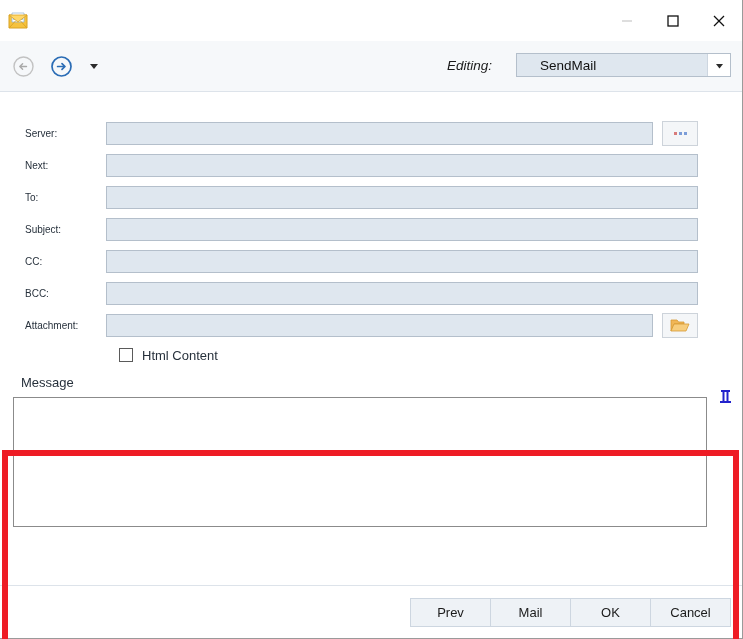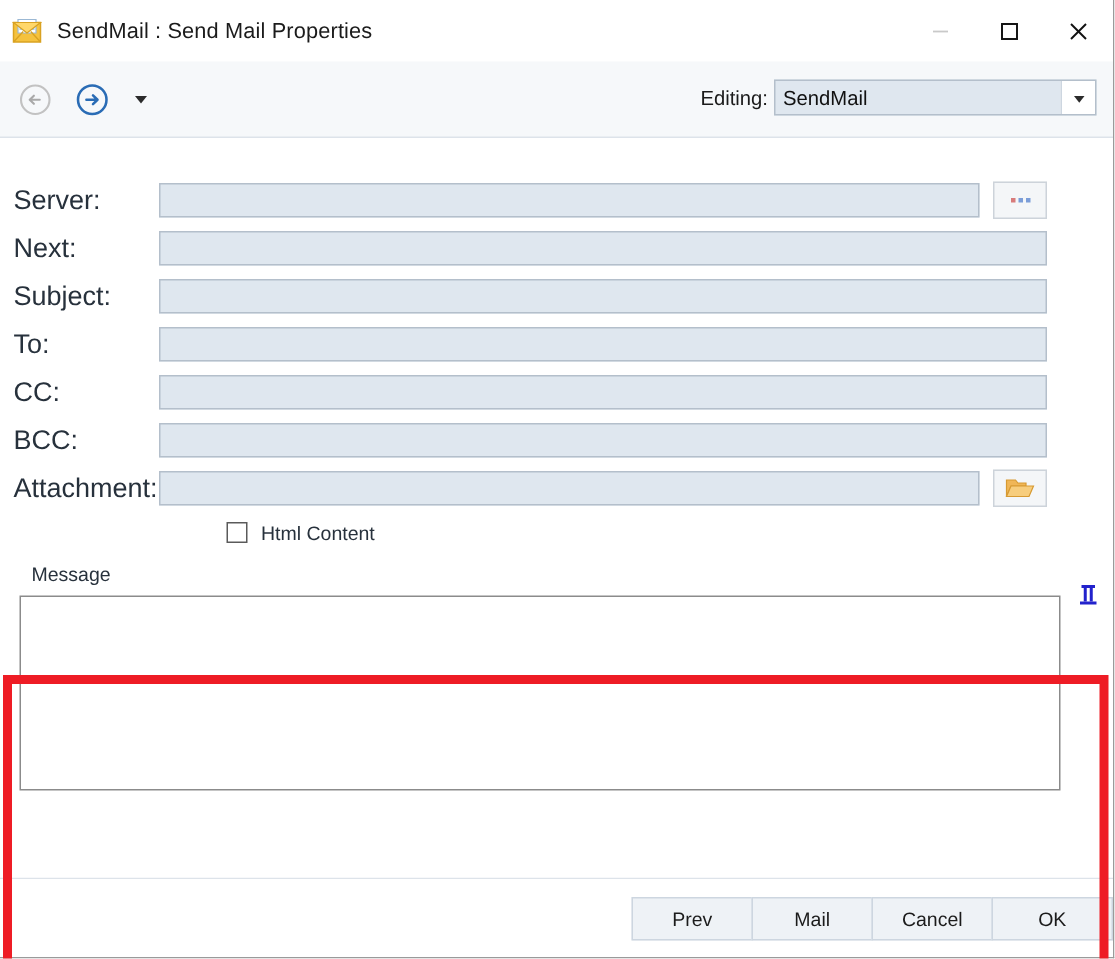--- a/index.html
+++ b/index.html
@@ -99,34 +99,35 @@
   .editing-wrap {
     position: absolute;
     right: 11px;
     top: 12px;
     display: flex;
     align-items: center;
   }
   .editing-label {
     font-size: 13.5px;
     color: #1b1b1b;
-    margin-right: 4px;
+    margin-right: 24px;
+    font-style: italic;
   }
   .combo {
     width: 215px;
     height: 24px;
     background: #dfe7ef;
     border: 1px solid #b4bfcb;
     box-sizing: border-box;
     display: flex;
     align-items: center;
     position: relative;
   }
   .combo-value {
-    padding-left: 5px;
+    padding-left: 23px;
     font-size: 13.5px;
     color: #111;
   }
   .combo-arrow {
     position: absolute;
     right: 0; top: 0;
     width: 22px; height: 22px;
     background: #ffffff;
     border-left: 1px solid #cdd6e0;
     display: flex;
@@ -148,23 +149,23 @@
     width: 743px;
   }
   .row {
     height: 32px;
     display: flex;
     align-items: center;
     position: relative;
   }
   .row-label {
     width: 106px;
-    padding-left: 9px;
-    box-sizing: border-box;
-    font-size: 18px;
+    padding-left: 25px;
+    box-sizing: border-box;
+    font-size: 10px;
     color: #27313c;
     white-space: nowrap;
   }
   .field {
     height: 23px;
     background: #dfe7ef;
     border: 1px solid #b4bfcb;
     box-sizing: border-box;
   }
   .field.wide { width: 592px; }
@@ -196,21 +197,20 @@
     position: absolute;
     left: 0;
     top: 252px;
     width: 743px;
   }
   .checkbox-row {
     display: flex;
     align-items: center;
     padding-left: 119px;
     height: 22px;
-    margin-left: 32px;
   }
   .checkbox {
     width: 14px;
     height: 14px;
     border: 1px solid #5a5a5a;
     background: #ffffff;
     box-sizing: border-box;
     margin-right: 9px;
   }
   .checkbox-label {
@@ -264,20 +264,21 @@
     height: 1px;
     background: #dde3ea;
   }
   .footer {
     height: 52px;
     min-height: 52px;
     background: #ffffff;
     display: flex;
     align-items: center;
     justify-content: flex-end;
+    padding-right: 11px;
     box-sizing: border-box;
   }
   .footer-btns {
     display: flex;
   }
   .footer-btn {
     width: 81px;
     height: 29px;
     background: #eef2f6;
     border: 1px solid #cdd6e0;
@@ -299,21 +300,20 @@
   <div class="titlebar">
     <div class="title-icon">
       <svg width="22" height="22" viewBox="0 0 22 22">
         <path d="M2,5 L20,5 L20,18 L2,18 Z" fill="#f5c23e" stroke="#d9a222" stroke-width="1"></path>
         <path d="M5,3 L17,3 L17,12 L5,12 Z" fill="#ffffff" stroke="#9bb8d4" stroke-width="0.8"></path>
         <path d="M6,5 L16,5 L16,10 L6,10 Z" fill="#a8cde8"></path>
         <path d="M2,5 L11,12 L20,5 Z" fill="#ffd76a" stroke="#d9a222" stroke-width="0.8"></path>
         <path d="M2,18 L8.5,11 M20,18 L13.5,11" stroke="#d9a222" stroke-width="0.9" fill="none"></path>
       </svg>
     </div>
-    <div class="title-text">SendMail : Send Mail Properties</div>
 
     <div class="win-controls">
       <div class="win-btn">
         <svg width="14" height="14" viewBox="0 0 14 14">
           <line x1="2" y1="7" x2="12" y2="7" stroke="#c9c9c9" stroke-width="1.2"></line>
         </svg>
       </div>
       <div class="win-btn">
         <svg width="14" height="14" viewBox="0 0 14 14">
           <rect x="2" y="2" width="10" height="10" fill="none" stroke="#111111" stroke-width="1.3"></rect>
@@ -375,26 +375,26 @@
           </span>
         </div>
       </div>
 
       <div class="row">
         <div class="row-label">Next:</div>
         <div class="field wide"></div>
       </div>
 
       <div class="row">
+        <div class="row-label">To:</div>
+        <div class="field wide"></div>
+      </div>
+
+      <div class="row">
         <div class="row-label">Subject:</div>
-        <div class="field wide"></div>
-      </div>
-
-      <div class="row">
-        <div class="row-label">To:</div>
         <div class="field wide"></div>
       </div>
 
       <div class="row">
         <div class="row-label">CC:</div>
         <div class="field wide"></div>
       </div>
 
       <div class="row">
         <div class="row-label">BCC:</div>
@@ -435,18 +435,18 @@
 
     <div class="annotation-box"></div>
 
   </div>
 
   <div class="footer-sep"></div>
   <div class="footer">
     <div class="footer-btns">
       <button class="footer-btn">Prev</button>
       <button class="footer-btn">Mail</button>
+      <button class="footer-btn">OK</button>
       <button class="footer-btn">Cancel</button>
-      <button class="footer-btn">OK</button>
     </div>
   </div>
 
 </div>
 
 </body></html>

